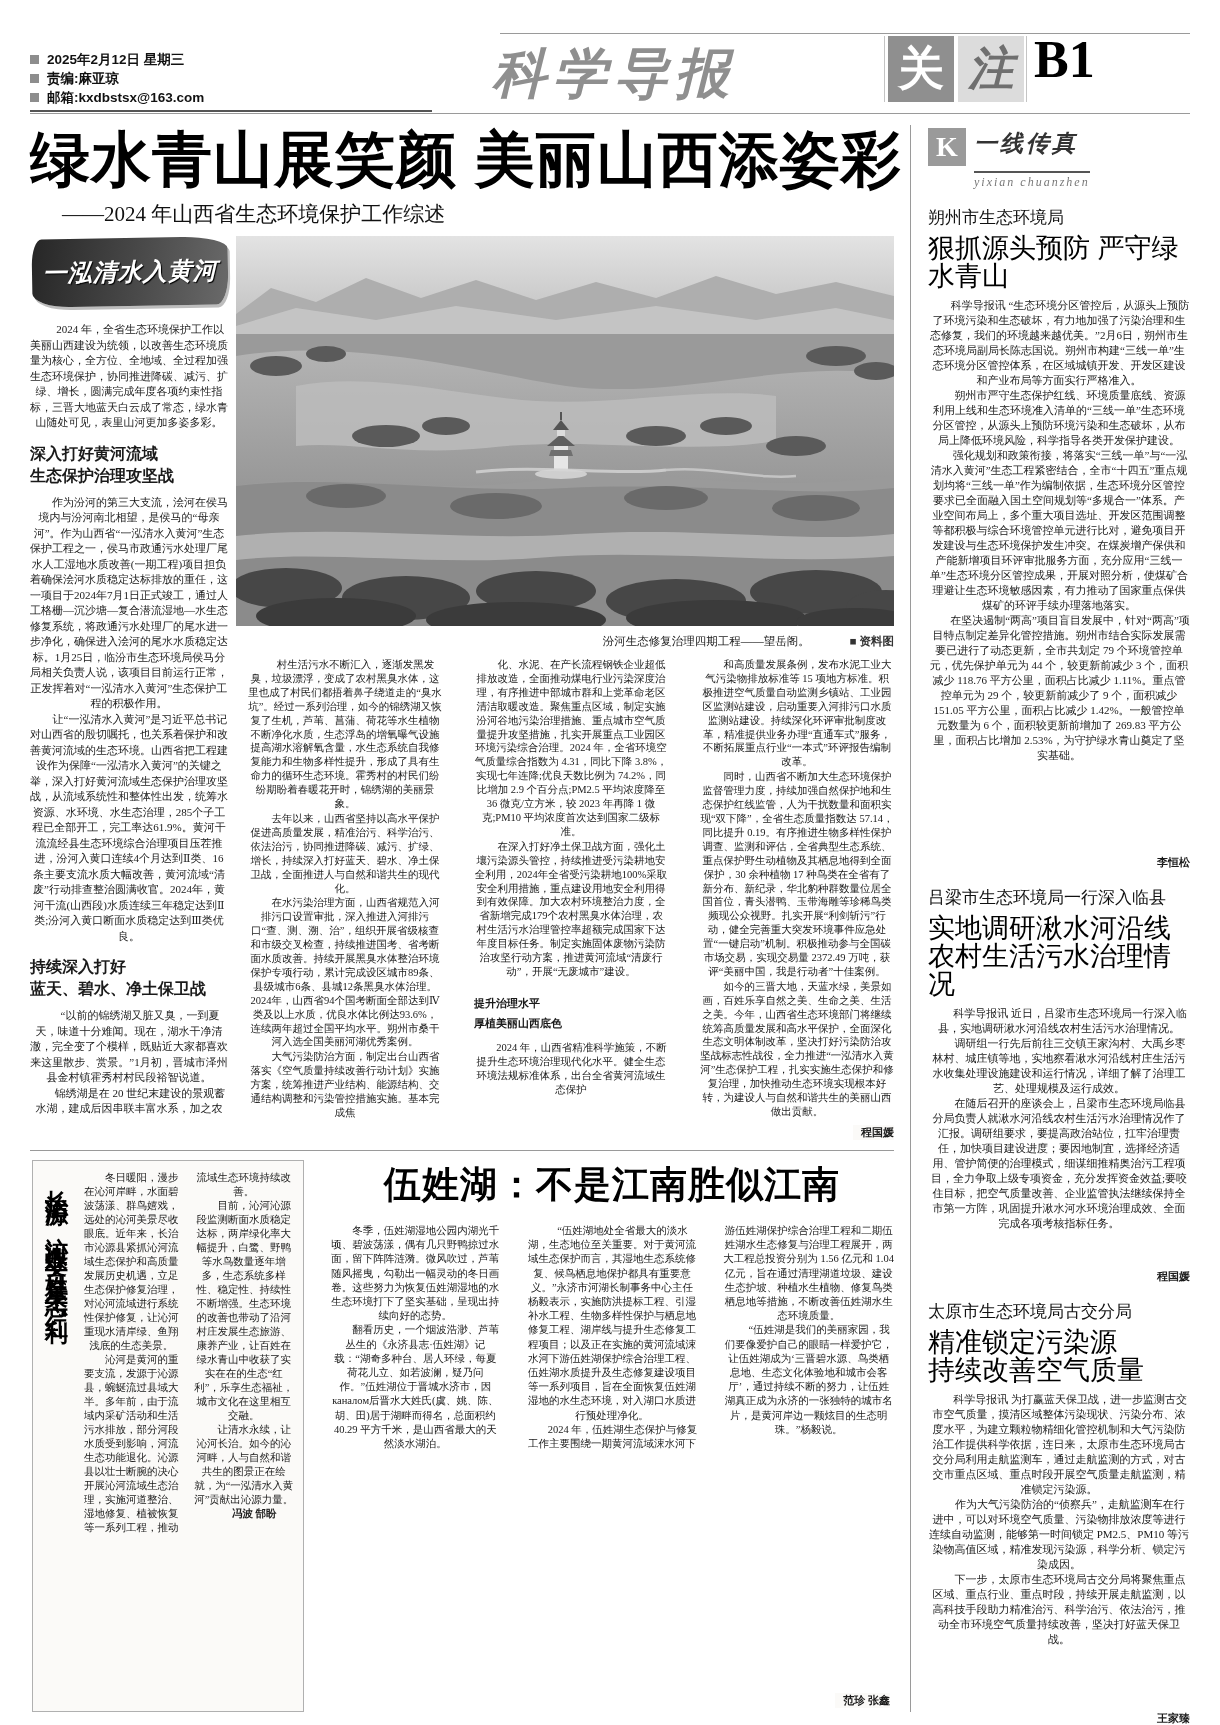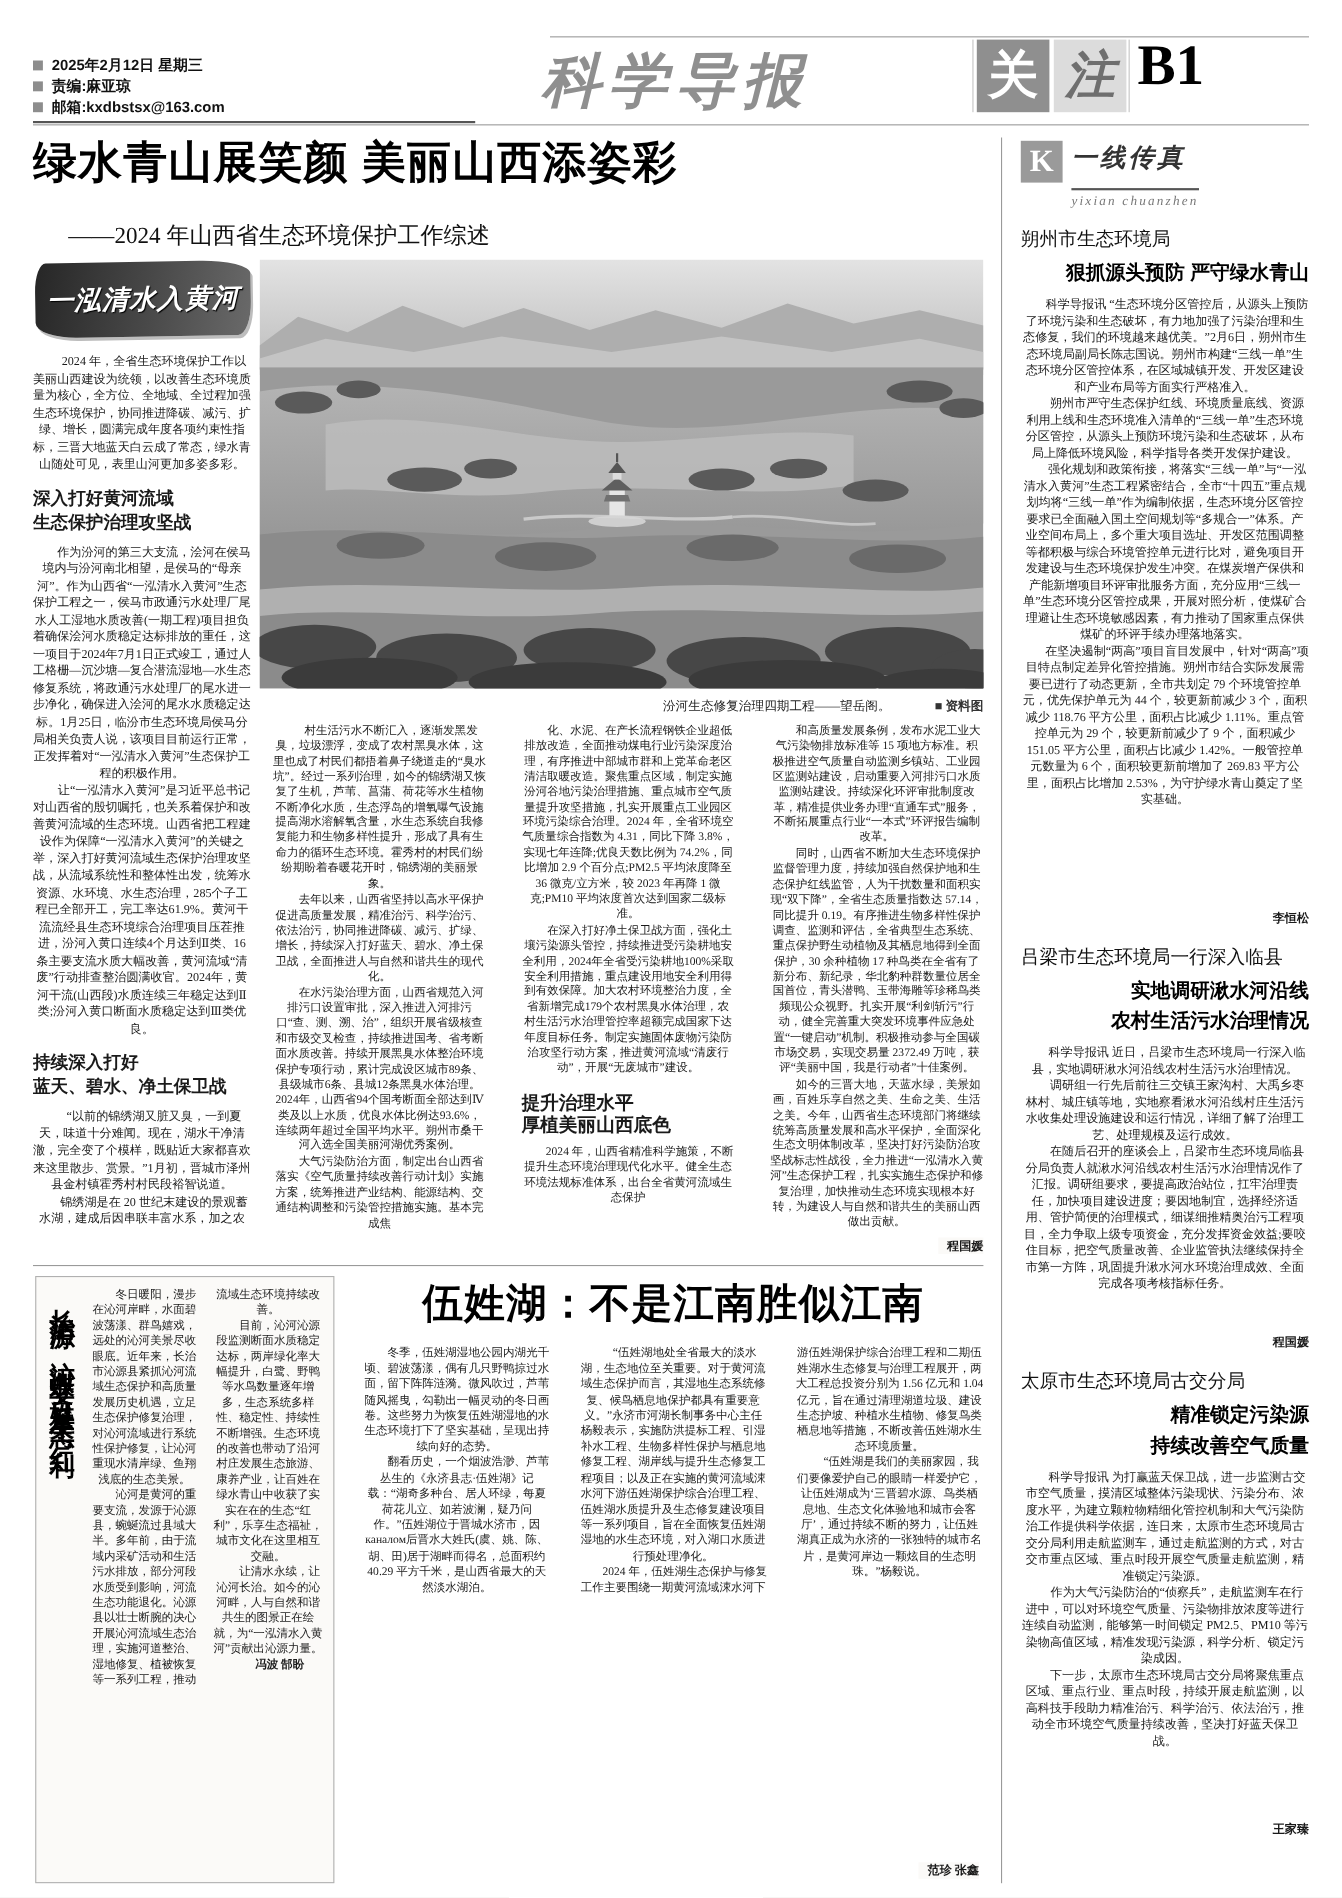--- a/index.html
+++ b/index.html
@@ -11,44 +11,44 @@
   .info .row{display:flex;align-items:center;font-size:13.5px;font-weight:bold;color:#111;line-height:19px;}
   .info .sq{width:9px;height:9px;background:#8d8d8d;margin-right:8px;flex:0 0 auto;}
   .info-underline{position:absolute;left:30px;top:110px;width:402px;height:2px;background:#555;}
   .masthead{position:absolute;left:492px;top:38px;font-size:54px;font-style:italic;font-weight:bold;color:#8f8f8f;letter-spacing:7px;white-space:nowrap;}
   .secbox{position:absolute;top:36px;width:66px;height:66px;display:flex;align-items:center;justify-content:center;font-size:46px;font-weight:bold;}
   .secbox.a{left:888px;background:#8f8f8f;color:#fff;font-family:"Liberation Sans",sans-serif;}
   .secbox.b{left:958px;background:#dcdcdc;color:#6f6f6f;font-style:italic;}
   .pageno{position:absolute;left:1034px;top:30px;font-size:52px;font-weight:bold;color:#000;}
   .vsep{position:absolute;top:36px;width:1px;height:66px;background:#c4c4c4;}
   
-  .headline{position:absolute;left:30px;top:120px;width:868px;font-family:"Liberation Sans",sans-serif;font-size:40px;font-weight:900;letter-spacing:1px;white-space:nowrap;color:#000;}
+  .headline{position:absolute;left:30px;top:120px;width:868px;font-family:"Liberation Sans",sans-serif;font-size:60px;font-weight:900;letter-spacing:1px;white-space:nowrap;color:#000;}
   .subtitle{position:absolute;left:62px;top:200px;font-size:21px;color:#111;}
   .badge{position:absolute;left:32px;top:238px;width:196px;height:68px;background:linear-gradient(100deg,#262626 0%,#4a4a4a 55%,#6a6a6a 100%);border-radius:10px 46px 12px 38px / 26px 12px 30px 14px;display:flex;align-items:center;justify-content:center;transform:rotate(-1deg);box-shadow:2px 3px 0 #bdbdbd;}
   .badge span{color:#fff;font-size:24px;font-weight:bold;font-style:italic;letter-spacing:1px;text-shadow:1px 1px 1px #000;white-space:nowrap;}
   .leftcol{position:absolute;left:30px;top:322px;width:198px;height:820px;overflow:hidden;font-size:11px;line-height:15.5px;text-align:justify;}
   p.bp{margin:0;text-indent:2em;text-align:center;}
   .sub{font-family:"Liberation Sans",sans-serif;font-weight:bold;font-size:16px;line-height:22px;margin:12px 0 8px;text-indent:0;}
   .photo{position:absolute;left:236px;top:236px;width:658px;height:390px;}
   .caption{position:absolute;left:236px;top:634px;width:658px;text-align:right;font-size:11.5px;color:#222;}
   .caption b{color:#333;padding-left:40px;}
   .midcols{position:absolute;left:248px;top:658px;width:646px;height:484px;display:flex;gap:32px;}
   .midcols .col{flex:1;overflow:hidden;font-size:10.5px;line-height:13.9px;text-align:justify;}
   .midcols .col p.bp{margin:0 0 1px;}
-  .sub3{font-family:"Liberation Sans",sans-serif;font-weight:bold;font-size:17px;line-height:20px;margin:14px 0 8px;text-indent:0;}
+  .sub3{font-family:"Liberation Sans",sans-serif;font-weight:bold;font-size:11px;line-height:20px;margin:14px 0 8px;text-indent:0;}
   .mid-byline{position:absolute;right:0;bottom:2px;font-weight:bold;font-size:11px;background:#fbfaf8;padding-left:8px;}
   
   .sidebar{position:absolute;left:928px;top:128px;width:262px;}
   .brand{display:flex;align-items:flex-start;}
   .kbox{width:38px;height:38px;background:#9a9a9a;color:#fff;display:flex;align-items:center;justify-content:center;font-size:28px;font-weight:bold;}
   .brandtxt{margin-left:8px;}
   .brandname{font-size:23px;font-weight:bold;font-style:italic;letter-spacing:3px;border-bottom:2px solid #555;padding-bottom:12px;color:#333;}
   .brandpinyin{font-size:12px;font-style:italic;color:#777;letter-spacing:2px;margin-top:2px;}
   .kicker{font-size:17px;color:#111;margin-top:16px;}
-  .shead{font-family:"Liberation Sans",sans-serif;font-size:18px;font-weight:bold;line-height:28px;margin:5px 0 8px;color:#000;text-align:right;}
+  .shead{font-family:"Liberation Sans",sans-serif;font-size:27px;font-weight:normal;line-height:28px;margin:5px 0 8px;color:#000;}
   .sbody{overflow:hidden;font-size:11px;line-height:15px;text-align:justify;}
   .sbody p.bp{margin:0;}
   .sbyline{text-align:right;font-weight:bold;font-size:11px;margin-top:1px;}
   
   .blbox{position:absolute;left:32px;top:1160px;width:272px;height:552px;border:1px solid #b0b0b0;box-sizing:border-box;padding:10px 8px;display:flex;gap:8px;background:#fbfaf8;}
   .vtitle{writing-mode:vertical-lr;font-family:"Liberation Sans",sans-serif;font-size:23px;font-weight:900;line-height:31px;letter-spacing:5px;height:500px;color:#000;}
   .bltext{flex:1;column-count:2;column-gap:10px;font-size:10.5px;line-height:14px;text-align:justify;overflow:hidden;height:528px;}
   .bltext p.bp{margin:0;}
   .blbyline{text-align:right;font-weight:bold;}
   .bm{position:absolute;left:330px;top:1160px;width:564px;height:552px;}

